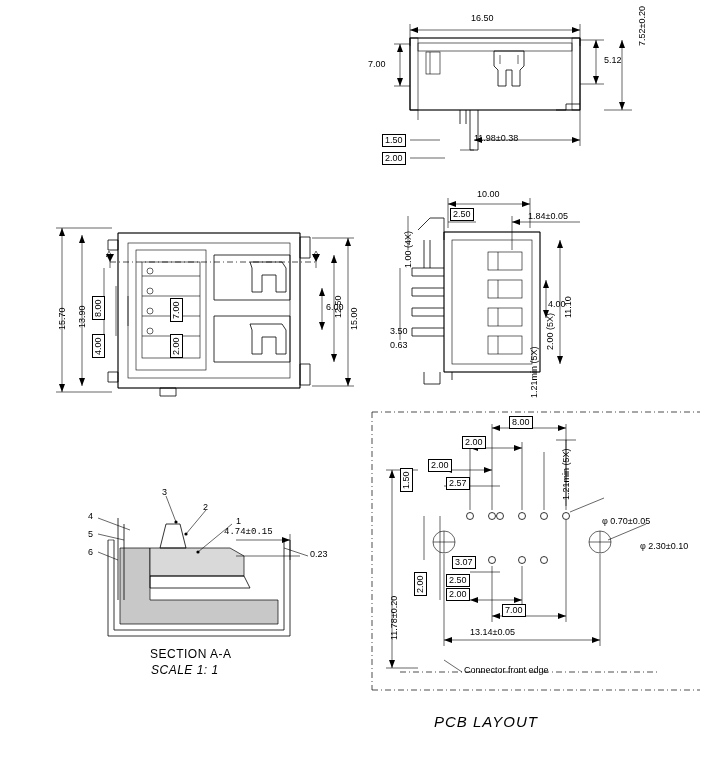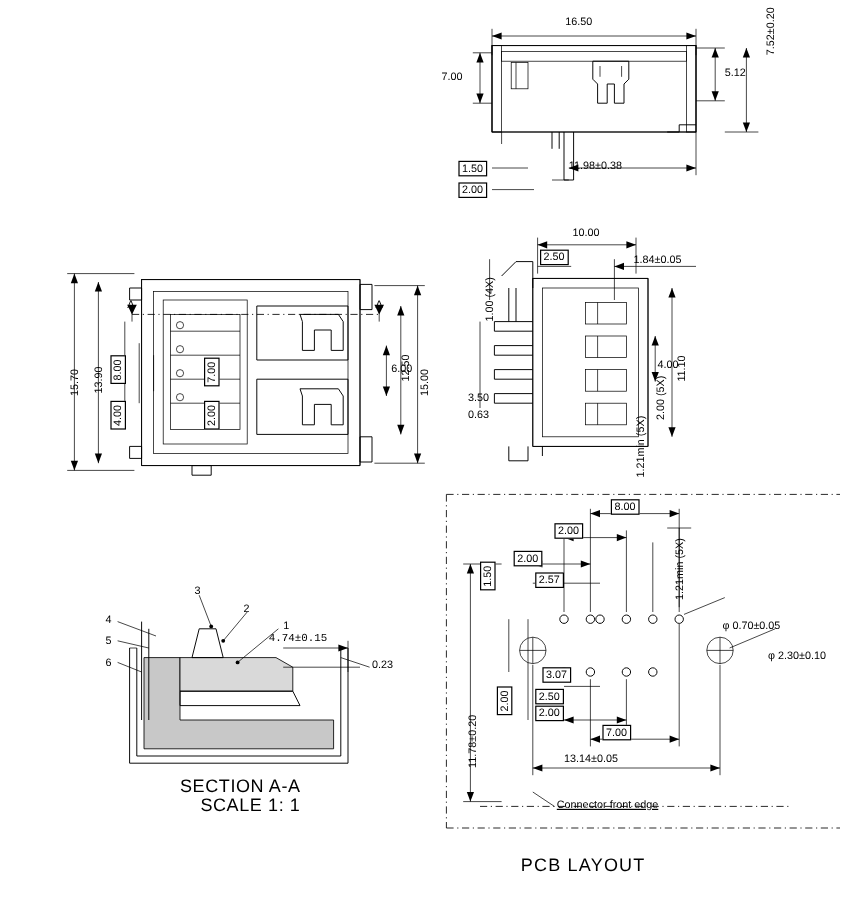--- a/index.html
+++ b/index.html
@@ -38,21 +38,21 @@
     transform: rotate(-90deg);
     border: 1px solid #000;
     padding: 1px 2px;
     background: #fff;
   }
   .big {
     font-size: 15px;
     letter-spacing: 1px;
   }
   .sect {
-    font-size: 15px;
+    font-size: 12px;
     letter-spacing: .5px;
   }
   svg { position: absolute; left: 0; top: 0; }
   .ln { stroke: #000; stroke-width: 0.8; fill: none; }
   .thin { stroke: #000; stroke-width: 0.6; fill: none; }
   .dash { stroke: #000; stroke-width: 0.7; fill: none; stroke-dasharray: 6 3 1 3; }
   .hatch { fill: #c8c8c8; stroke: #000; stroke-width: 0.7; }
   .fillg { fill: #d9d9d9; stroke: #000; stroke-width: 0.7; }
   .dot { fill: #fff; stroke: #000; stroke-width: 0.8; }
 </style>
@@ -344,34 +344,34 @@
 
   <div class="lbl" style="left:88px; top:512px;">4</div>
   <div class="lbl" style="left:88px; top:530px;">5</div>
   <div class="lbl" style="left:88px; top:548px;">6</div>
   <div class="lbl" style="left:162px; top:488px;">3</div>
   <div class="lbl" style="left:203px; top:503px;">2</div>
   <div class="lbl" style="left:236px; top:517px;">1</div>
   <div class="lbl" style="left:224px; top:528px;font-family:Liberation Mono, monospace;">4.74±0.15</div>
   <div class="lbl" style="left:310px; top:550px;">0.23</div>
   <div class="lbl sect" style="left:150px; top:648px;">SECTION A-A</div>
-  <div class="lbl sect" style="left:167px; top:664px;">SCALE 1: 1</div>
+  <div class="lbl sect" style="left:151px; top:664px;font-style:italic;">SCALE 1: 1</div>
 
   <div class="lbl box" style="left:509px; top:416px;">8.00</div>
   <div class="lbl box" style="left:462px; top:436px;">2.00</div>
   <div class="lbl box" style="left:428px; top:459px;">2.00</div>
   <div class="lbl box" style="left:446px; top:477px;">2.57</div>
   <div class="lbl vertbox" style="left:400px; top:492px;">1.50</div>
   <div class="lbl vert" style="left:562px; top:500px;">1.21min (5X)</div>
   <div class="lbl" style="left:602px; top:472px;margin-top:45px;">φ 0.70±0.05</div>
   <div class="lbl" style="left:640px; top:542px;">φ 2.30±0.10</div>
   <div class="lbl vert" style="left:390px; top:640px;">11.78±0.20</div>
   <div class="lbl vertbox" style="left:414px; top:596px;">2.00</div>
   <div class="lbl box" style="left:446px; top:574px;">2.50</div>
   <div class="lbl box" style="left:452px; top:556px;">3.07</div>
   <div class="lbl box" style="left:446px; top:588px;">2.00</div>
   <div class="lbl box" style="left:502px; top:604px;">7.00</div>
   <div class="lbl" style="left:470px; top:628px;">13.14±0.05</div>
-  <div class="lbl" style="left:464px; top:666px;text-decoration:underline;">Connector front edge</div>
-
-  <div class="lbl big" style="left:434px; top:714px;">PCB  LAYOUT</div>
+  <div class="lbl" style="left:464px; top:666px;">Connector front edge</div>
+
+  <div class="lbl big" style="left:434px; top:714px;font-style:italic;">PCB  LAYOUT</div>
 
 </div>
 
 </body></html>

